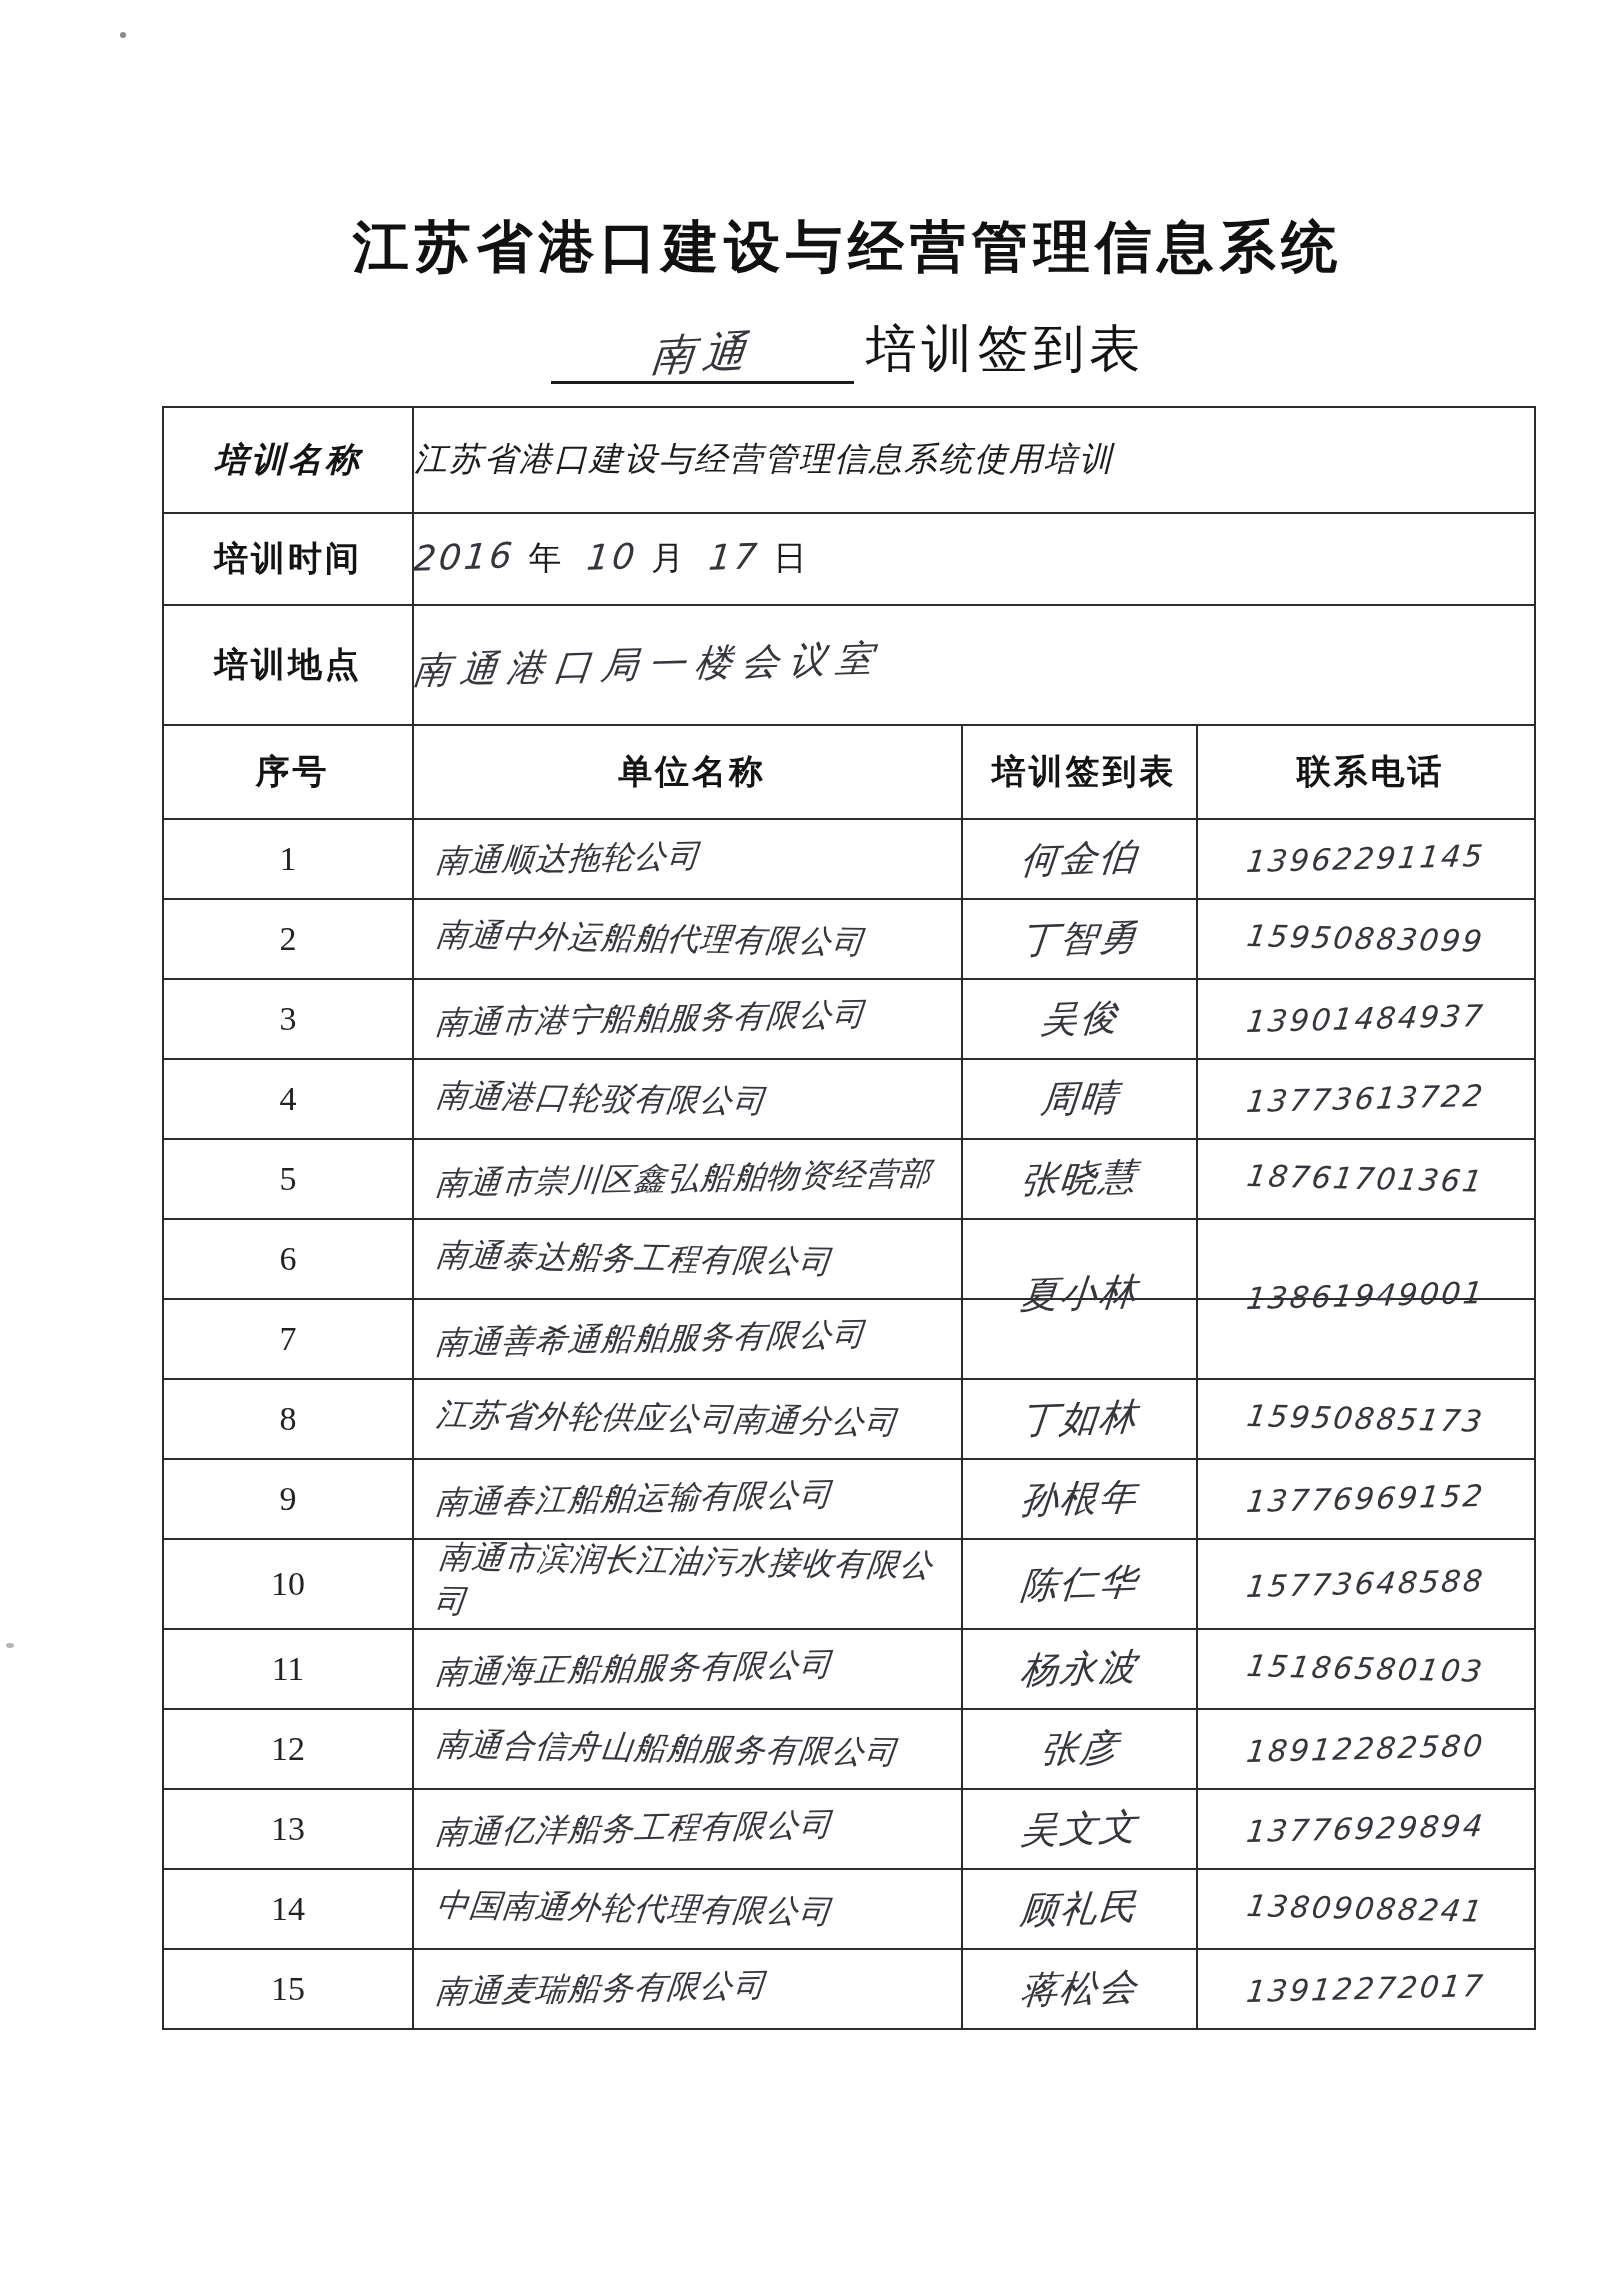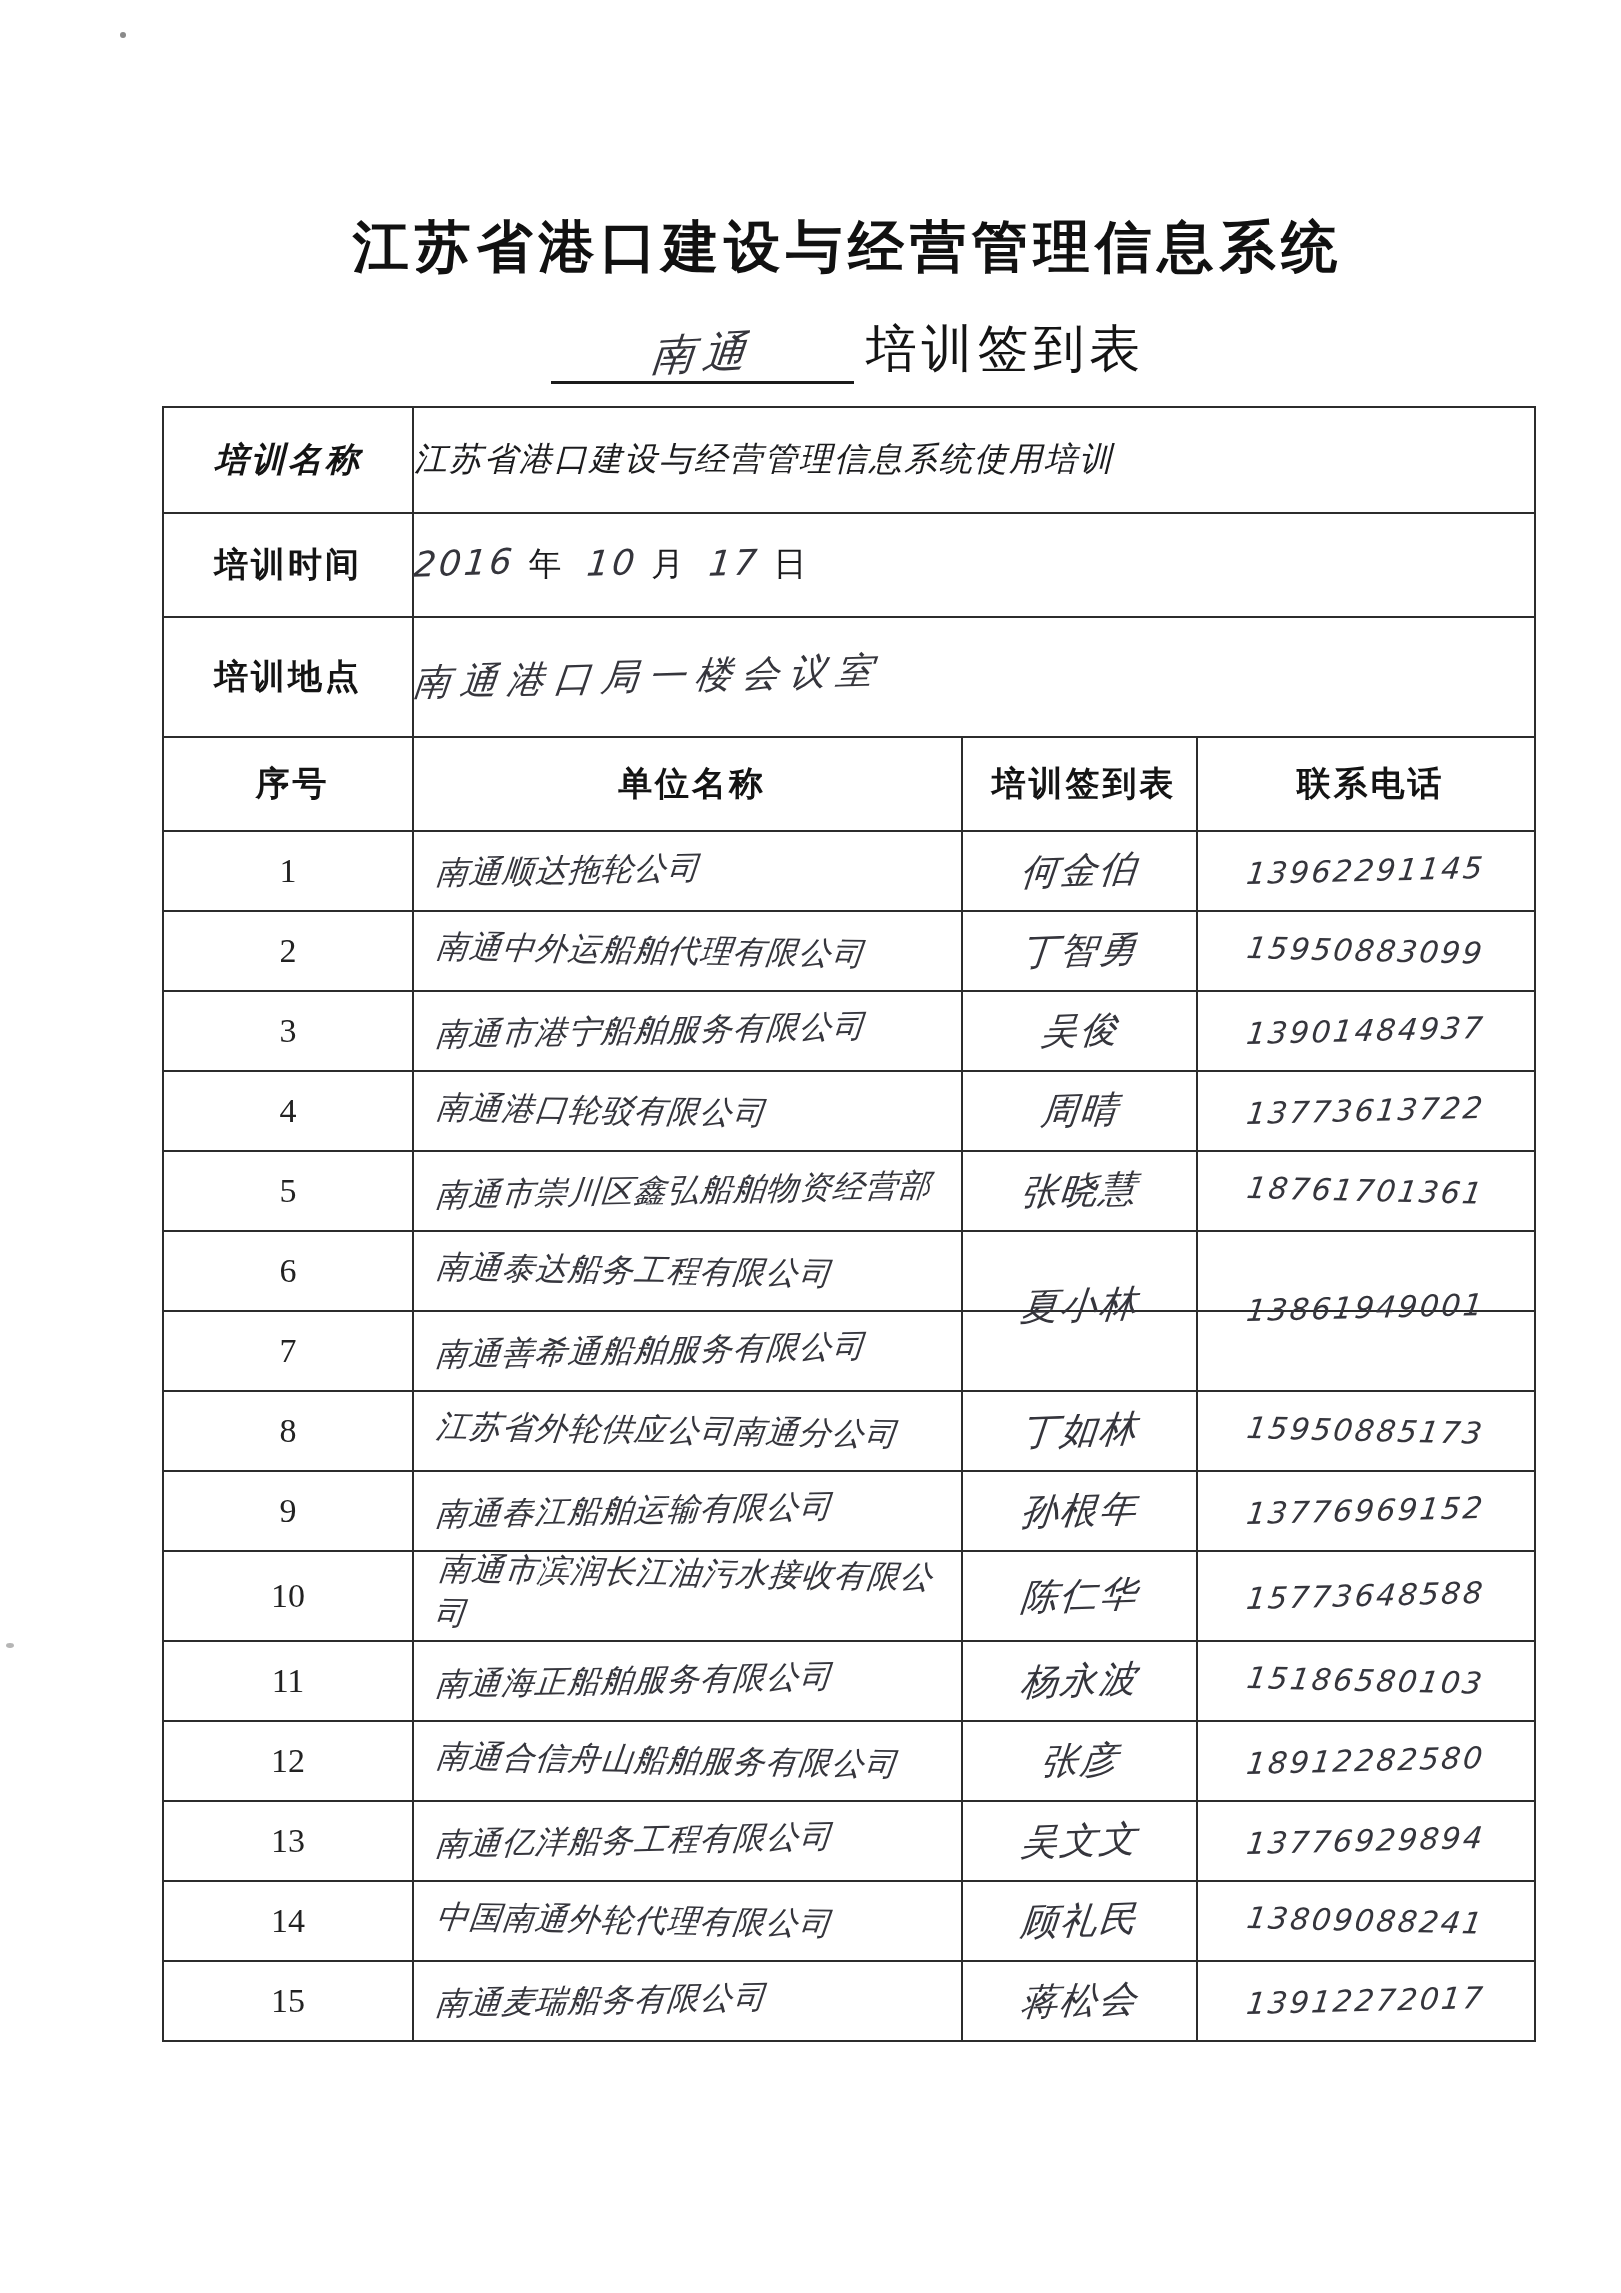--- a/index.html
+++ b/index.html
@@ -67,21 +67,21 @@
   .sign-table col.c1 { width:250px; }
   .sign-table col.c2 { width:549px; }
   .sign-table col.c3 { width:235px; }
   .sign-table col.c4 { width:338px; }
   .sign-table td, .sign-table th {
     border:2px solid #2c2c2c;
     padding:0; vertical-align:middle;
     overflow:visible;
   }
   tr.info-row       { height:106px;font-style:italic; }
-  tr.info-row-time  { height:104px; }
+  tr.info-row-time  { height:92px; }
   tr.info-row-place { height:120px;border-radius:9px; }
   tr.header-row     { height:94px; }
   tr.body-row       { height:80px; }
 
   .lbl {
     font-size:34px; font-weight:600; letter-spacing:2.9px;
     text-align:center; color:#141414;
   }
   .val { font-size:33px; letter-spacing:2px; text-align:left; padding-left:25.5px; }
   .val-time { text-align:left; padding-left:31px; font-size:33px; }

